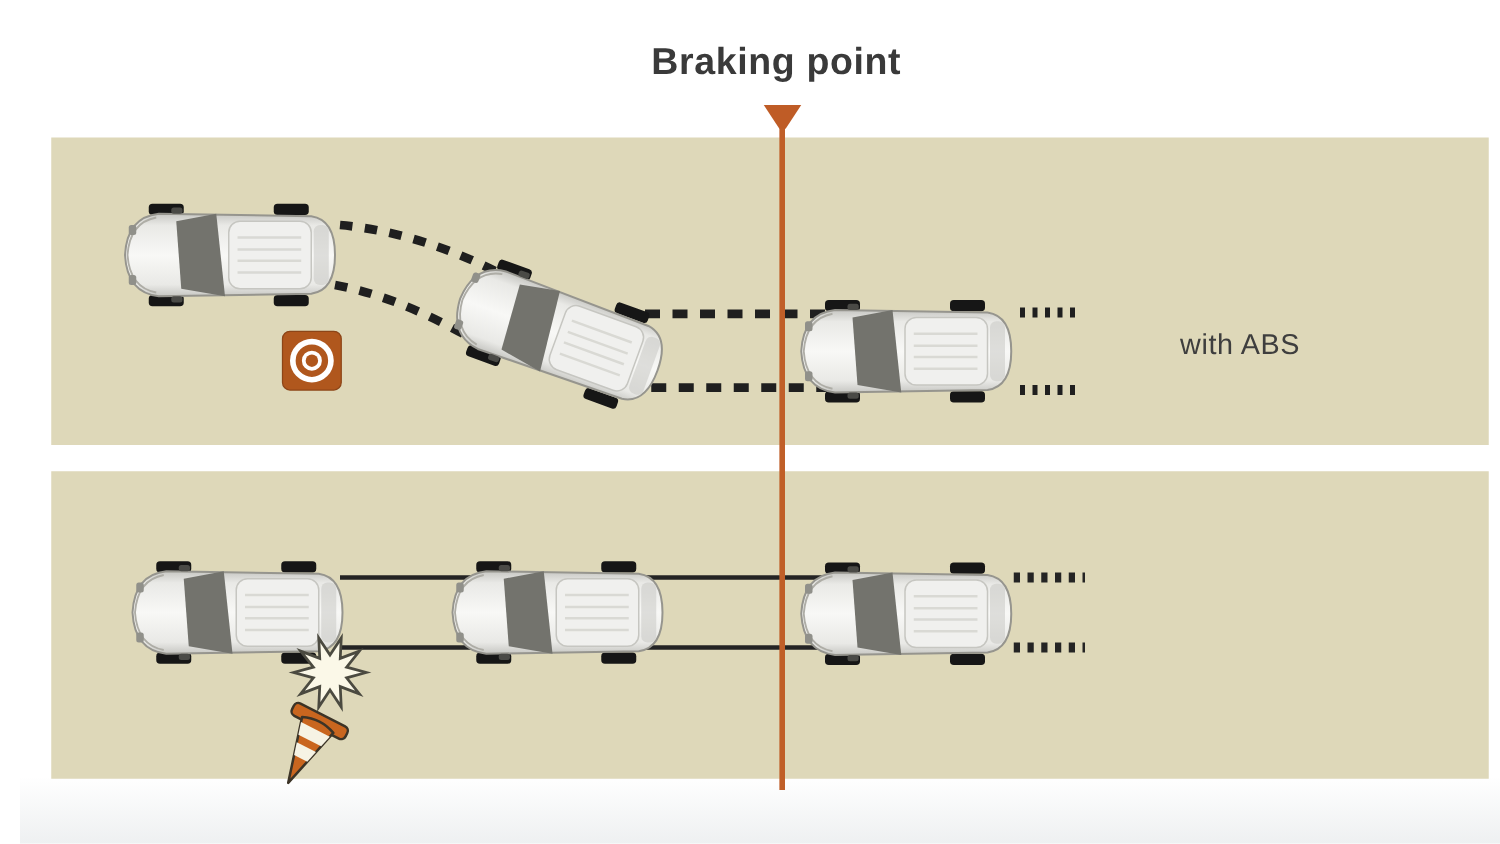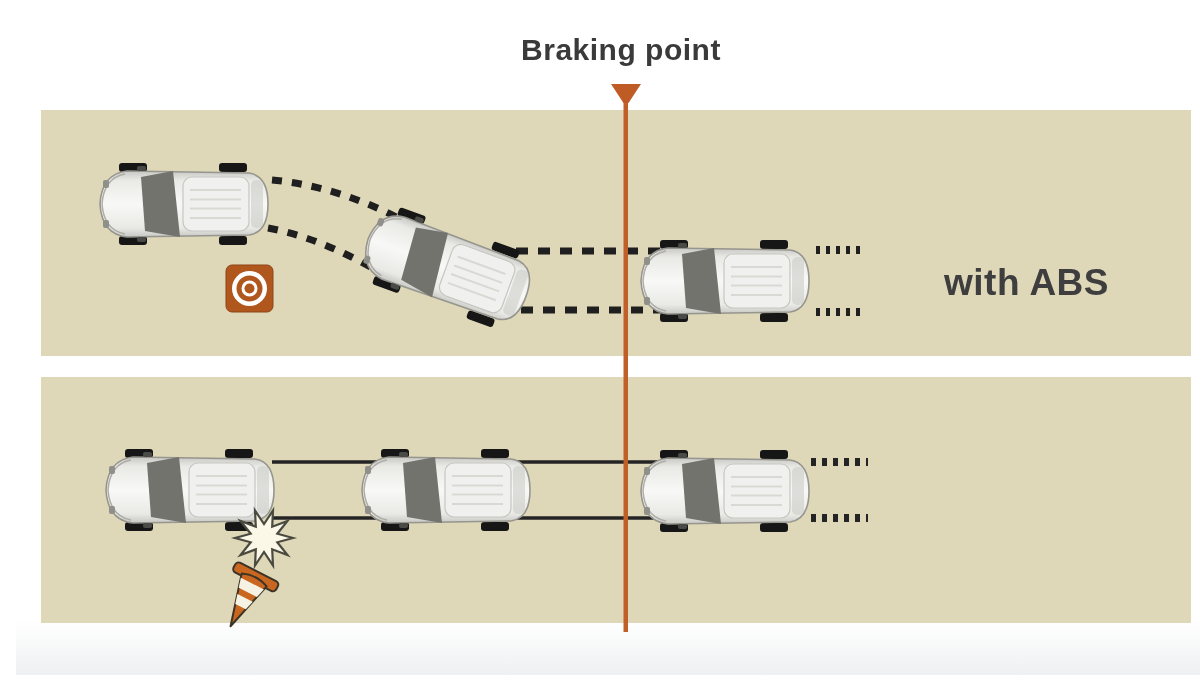--- a/index.html
+++ b/index.html
@@ -14,21 +14,21 @@
     margin-left:16px;
   }
   .stage svg{position:absolute;left:0;top:0;}
   .diagram-title{
     position:absolute;left:0;top:33px;width:1210px;
     text-align:center;
     font-size:30px;font-weight:bold;color:#3a3a3a;letter-spacing:0.5px;
   }
   .lane-label{
     position:absolute;left:928px;
-    font-size:37px;font-weight:bold;color:#3e3e3e;letter-spacing:0.5px;
+    font-size:23px;font-weight:normal;color:#3e3e3e;letter-spacing:0.5px;
     white-space:nowrap;
     text-align:right;
   }
   .lane-label.with{top:262px;}
   .lane-label.without{top:469px;}
 </style>
 </head>
 <body>
 
 <div class="stage">

